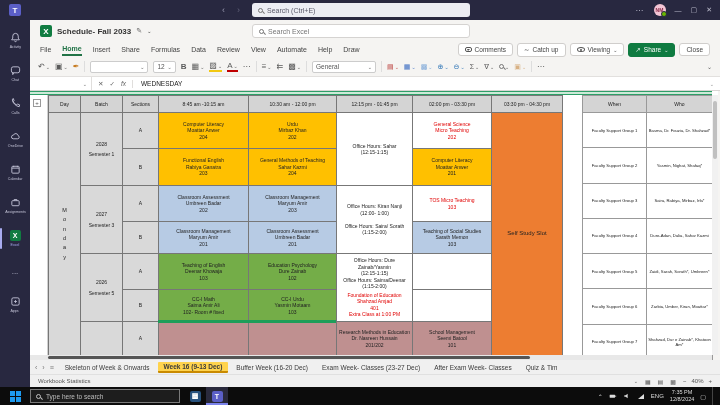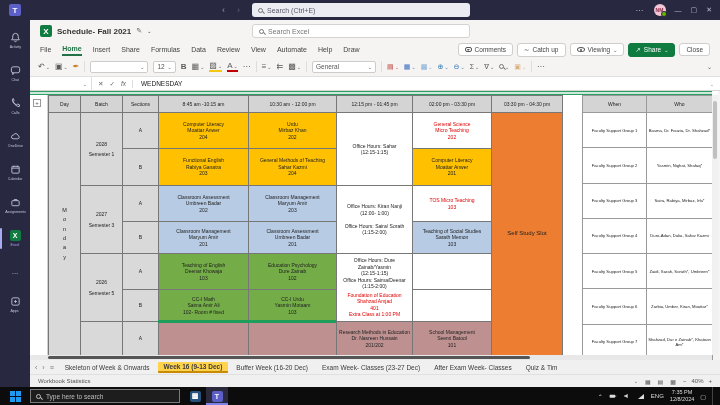--- a/index.html
+++ b/index.html
@@ -200,21 +200,21 @@
     <svg viewBox="0 0 12 12">
         <rect x="2" y="2" width="8" height="8" rx="1.5"></rect>
         <path d="M6 4.5v3M4.5 6h3"></path>
       </svg>
     <span class="lbl">Apps</span>
   </div>
 </div>
 
 <div class="appbar">
   <div class="xl-logo">X</div>
-  <span class="fname">Schedule- Fall 2021</span>
+  <span class="fname">Schedule- Fall 2033</span>
   <span class="tinyicon">✎</span>
   <span class="tinyicon chev">⌄</span>
   <div class="xsearch">
     <span class="mag"></span>
     <span>Search Excel</span>
   </div>
 </div>
 
 <div class="menubar">
   <span class="mtab">File</span>

